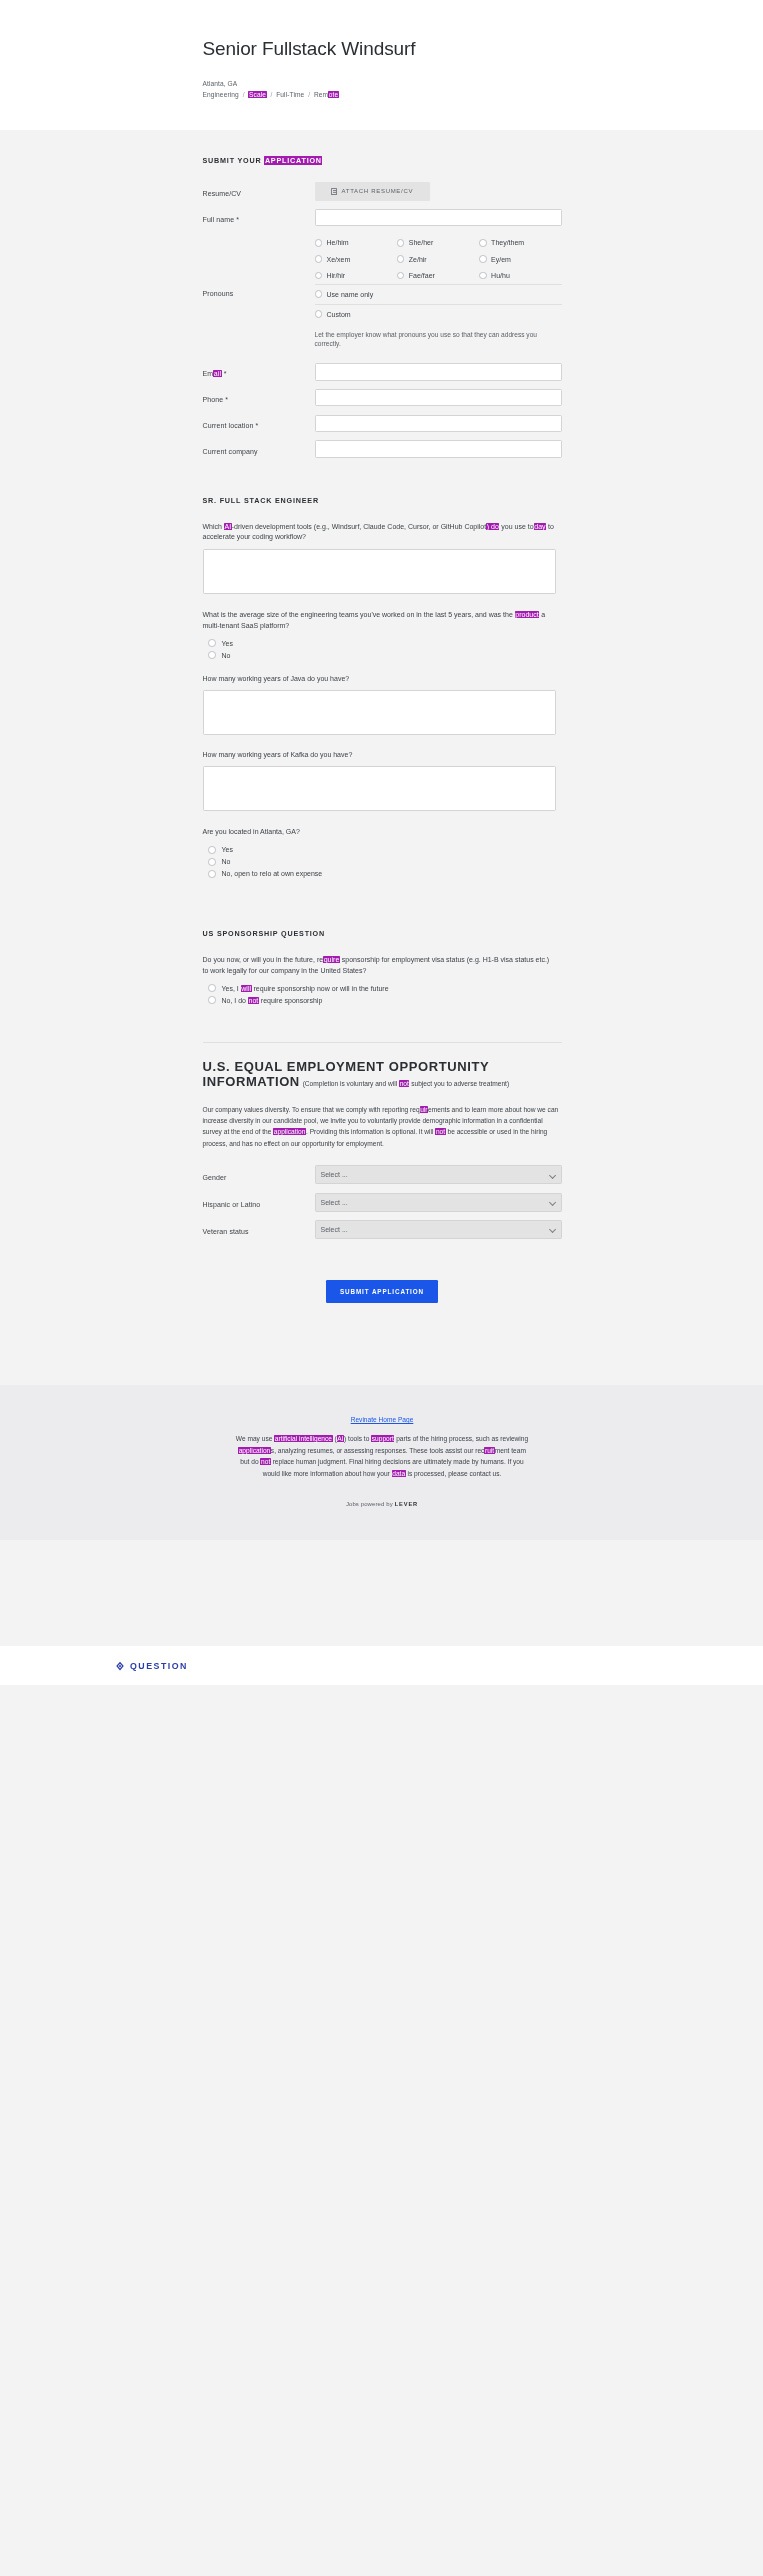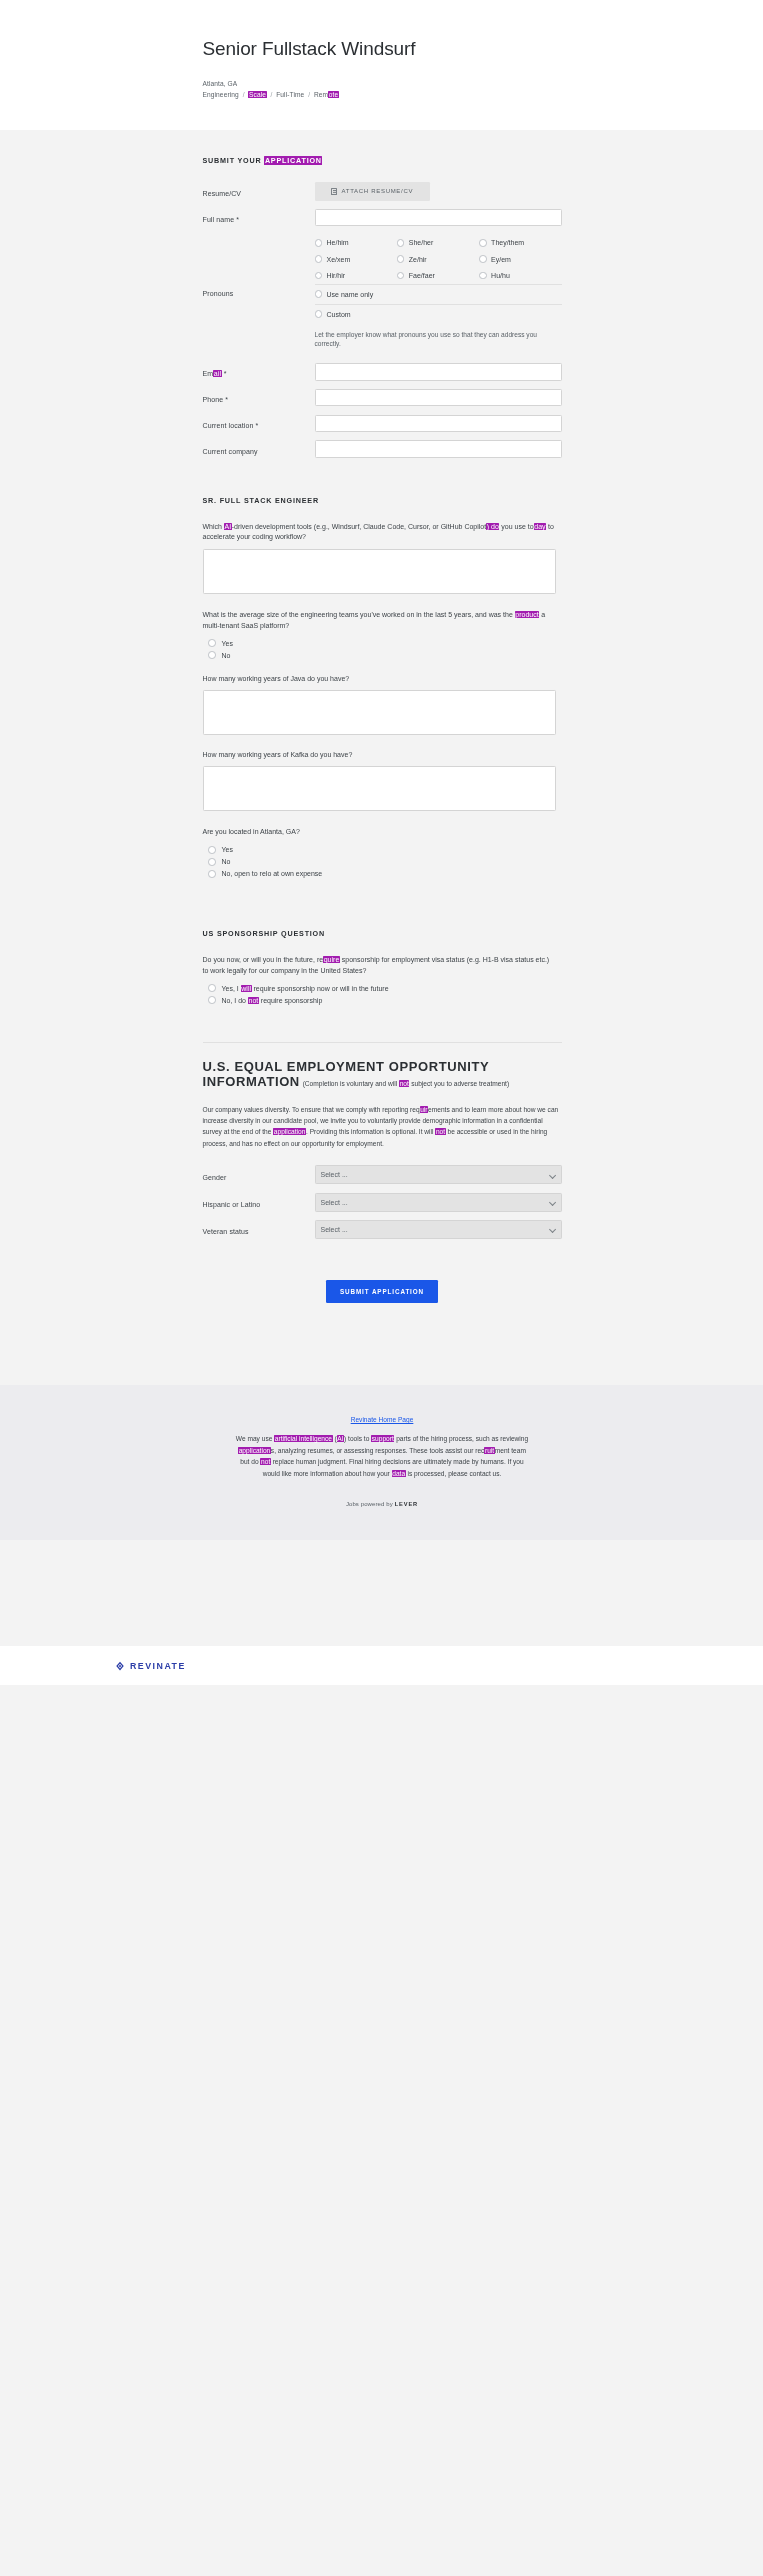--- a/index.html
+++ b/index.html
@@ -585,21 +585,21 @@
 
   <div class="brand-bar">
     <div class="brand-logo">
       <span class="brand-mark">
         <svg width="10" height="10" viewBox="0 0 16 16" aria-hidden="true">
           <path d="M8 1 L14 8 L8 15 L2 8 Z" fill="#2b3da8"></path>
           <path d="M8 4.2 L11.4 8 L8 11.8 L4.6 8 Z" fill="#ffffff"></path>
           <path d="M8 5.8 L10 8 L8 10.2 L6 8 Z" fill="#2b3da8"></path>
         </svg>
       </span>
-      <span class="brand-name">REVINATE</span>
+      <span class="brand-name">QUESTION</span>
     </div>
   </div>
 
   <div class="footer">
     <a class="footer-link" href="#">Revinate Home Page</a>
     <div class="footer-text">
       <span>We may use </span><span class="hl">artificial intelligence</span><span> (</span><span class="hl">AI</span><span>) tools to </span><span class="hl">support</span><span> parts of the hiring process, such as reviewing </span><span class="hl">application</span><span>s, analyzing resumes, or assessing responses. These tools assist our rec</span><span class="hl">ruit</span><span>ment team but do </span><span class="hl">not</span><span> replace human judgment. Final hiring decisions are ultimately made by humans. If you would like more information about how your </span><span class="hl">data</span><span> is processed, please contact us.</span>
     </div>
     <div class="footer-powered">
       <span>Jobs powered by</span><span class="lever-logo">LEVER</span>

